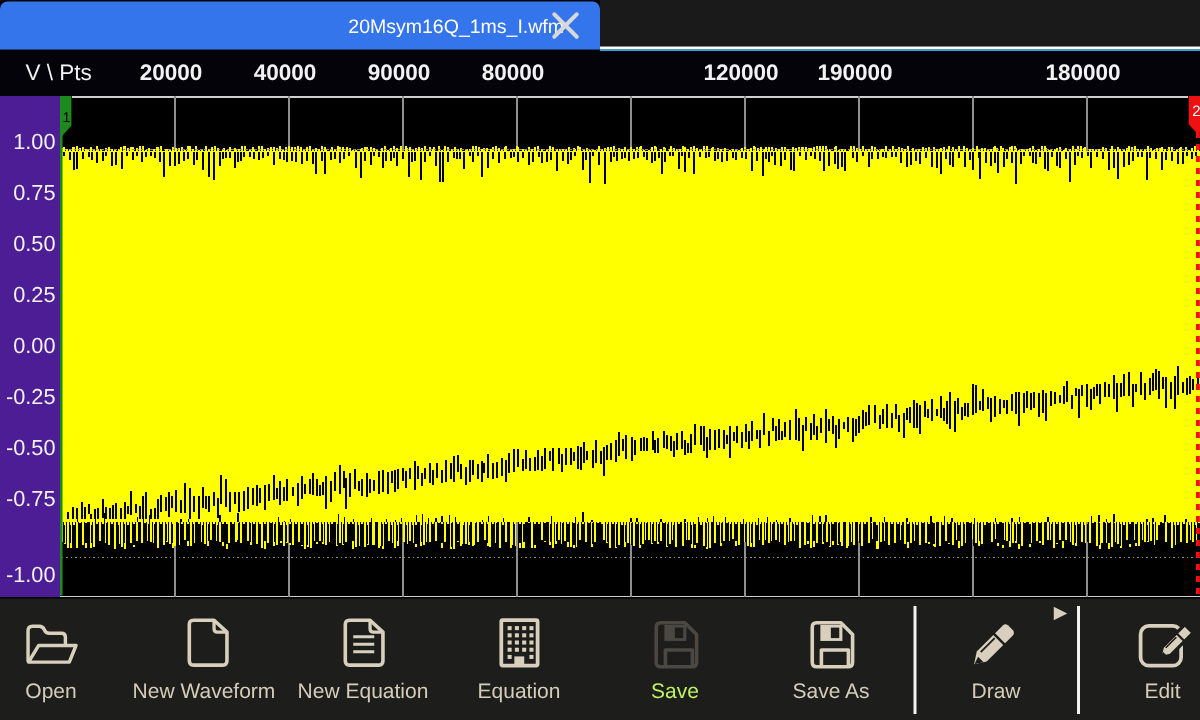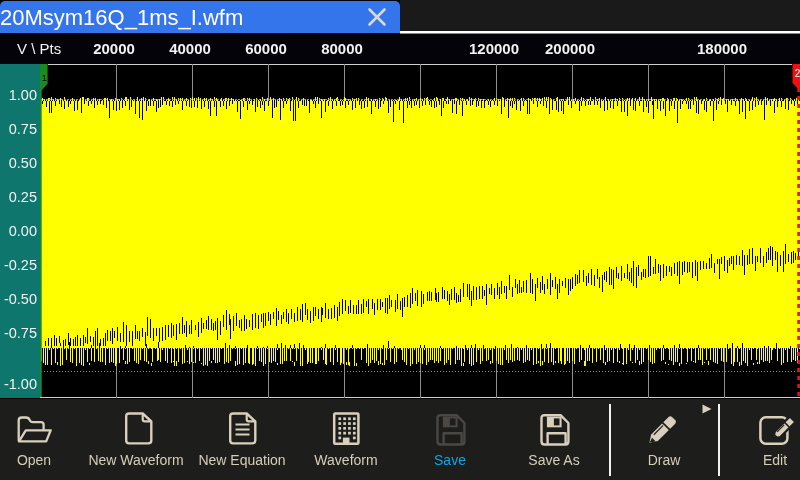--- a/index.html
+++ b/index.html
@@ -5,60 +5,60 @@
 html,body { width:800px; height:480px; background:#000; overflow:hidden;
   font-family:"Liberation Sans", sans-serif; }
 #root { position:relative; width:800px; height:480px; }
 .abs { position:absolute; }
 
 #topbar { left:0; top:0; width:800px; height:34px; background:#050508; }
 #tabrest { left:400px; top:0; width:400px; height:31px; background:#1a1a1a; }
 #uline1 { left:400px; top:31px; width:400px; height:1.6px; background:#fdfdfd; }
 #uline2 { left:400px; top:32.6px; width:400px; height:1.6px; background:#2ba7df; }
 #tab { left:0; top:1px; width:400px; height:32px; background:#3575ec; border-radius:5px 5px 0 0; }
-#tabtitle { left:0; top:0; width:376px; height:45px; line-height:33px; text-align:left;
-  color:#fff; font-size:22px; }
+#tabtitle { left:0; top:0; width:376px; height:45px; line-height:33px; text-align:right;
+  color:#fff; font-size:13px; }
 #tabx { left:366px; top:5px; width:22px; height:22px; }
 
 #axisrow { left:0; top:34px; width:800px; height:30px; background:#030309; color:#f2f2f2;
   font-size:15px; }
 #vpts { position:absolute; left:17px; top:6px; }
 .xt { position:absolute; top:6px; width:100px; text-align:center;font-weight:bold; }
 
-#gutter { left:0; top:64px; width:40px; height:334px; background:#0f766e; }
+#gutter { left:0; top:64px; width:40px; height:334px; background:#4c1d95; }
 .yt { position:absolute; right:3px; width:37px; text-align:right; color:#f2f2f2;
   font-size:14.5px; }
 #plot { left:40px; top:64px; width:760px; height:334px; background:#000; }
 
 #toolbar { left:0; top:399px; width:800px; height:88px; background:#1d1d1b; }
 .ic { position:absolute; }
 .tl { position:absolute; top:53px; width:140px; text-align:center; color:#d5cdba; font-size:14px; }
-.tl.dis { color:#0ea5e9; }
+.tl.dis { color:#bef264; }
 .sep { position:absolute; top:5px; width:2px; height:72px; background:#f2f2f2; }
 </style></head>
 <body>
 <div id="root">
 <div class="abs" id="topbar"></div>
 <div class="abs" id="tabrest"></div>
 <div class="abs" id="uline1"></div>
 <div class="abs" id="uline2"></div>
 <div class="abs" id="tab">
   <div class="abs" id="tabtitle">20Msym16Q_1ms_I.wfm</div>
   <svg class="abs" id="tabx" width="22" height="22" viewBox="0 0 22 22">
     <path d="M3.5 3.5 L18.5 18.5 M18.5 3.5 L3.5 18.5" stroke="#d8d8d8" stroke-width="2.6" stroke-linecap="round"></path>
   </svg>
 </div>
 <div class="abs" id="axisrow">
       <span id="vpts">V \ Pts</span>
       <div class="xt" style="left:64px">20000</div>
       <div class="xt" style="left:140px">40000</div>
-      <div class="xt" style="left:216px">60000</div>
+      <div class="xt" style="left:216px">90000</div>
       <div class="xt" style="left:292px">80000</div>
       <div class="xt" style="left:444px">120000</div>
-      <div class="xt" style="left:520px">200000</div>
+      <div class="xt" style="left:520px">190000</div>
       <div class="xt" style="left:672px">180000</div>
     </div>
 <div class="abs" id="gutter">
       <div class="yt" style="top:23px">1.00</div>
       <div class="yt" style="top:57px">0.75</div>
       <div class="yt" style="top:91px">0.50</div>
       <div class="yt" style="top:125px">0.25</div>
       <div class="yt" style="top:159px">0.00</div>
       <div class="yt" style="top:193px">-0.25</div>
       <div class="yt" style="top:227px">-0.50</div>
@@ -145,21 +145,21 @@
       <svg class="ic" style="left:755px;top:11px" width="44" height="40" viewBox="0 0 44 40">
 <rect x="5.4" y="7.3" width="27" height="26.5" rx="5.5" stroke="#d8d0bd" stroke-width="2.5" fill="none"></rect>
 <path d="M18.2 28.6 L25.34 26.97 L40.4 11.91 L34.89 6.4 L19.83 21.46 Z" fill="#d8d0bd" stroke="#1d1d1b" stroke-width="2.2" stroke-linejoin="round"></path>
 <path d="M35.16 17.98 L28.82 11.64" stroke="#1d1d1b" stroke-width="1.5"></path>
 <path d="M22.2 21.85 L29.2 14.85" stroke="#1d1d1b" stroke-width="1.1"></path>
 <path d="M18.4 28.4 L23.24 27.42 L20.48 24.66 Z" fill="#1d1d1b"></path>
 </svg>
 <div class="tl" style="left:-36px">Open</div>
       <div class="tl" style="left:172px">New Equation</div>
       <div class="tl" style="left:66px">New Waveform</div>
-      <div class="tl" style="left:276px">Waveform</div>
+      <div class="tl" style="left:276px">Equation</div>
       <div class="tl dis" style="left:380px">Save</div>
       <div class="tl" style="left:594px">Draw</div>
       <div class="tl" style="left:484px">Save As</div>
       <div class="tl" style="left:705px">Edit</div>
 <div class="sep" style="left:609px"></div>
 <div class="sep" style="left:718px"></div>
 <svg class="ic" style="left:701px;top:5px" width="12" height="12" viewBox="0 0 12 12">
   <path d="M1.5 0.5 L10.5 5 L1.5 9.5 Z" fill="#d8d0bd"></path>
 </svg>
 </div>

